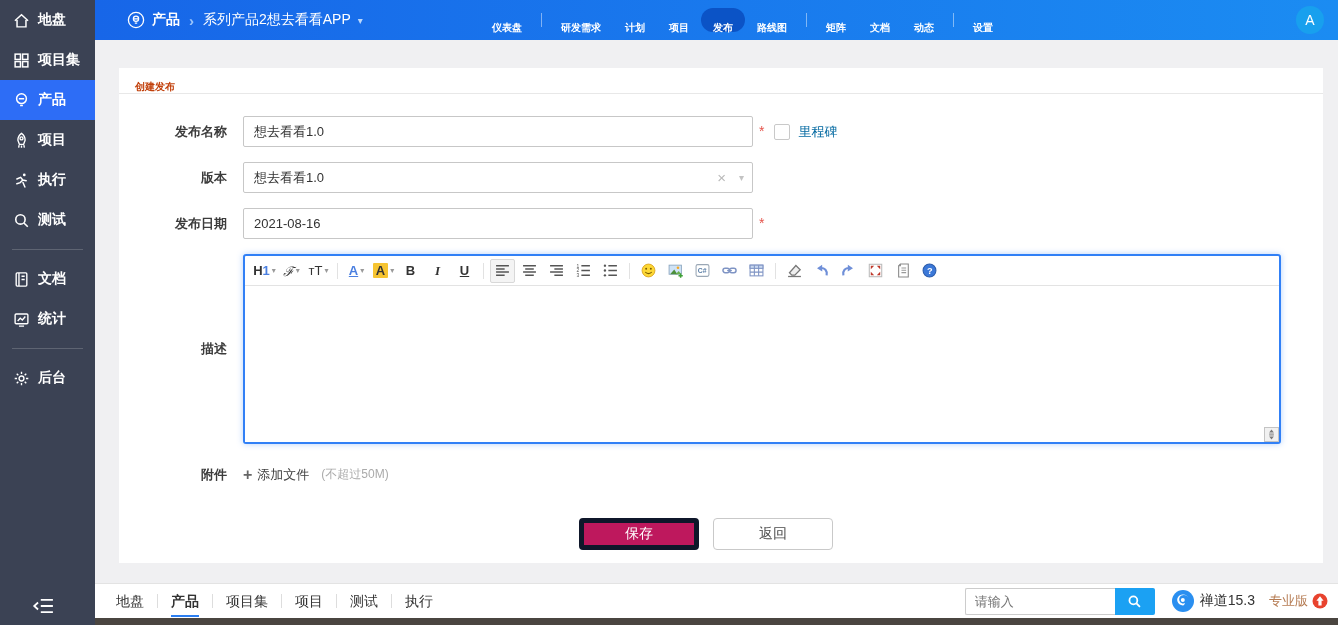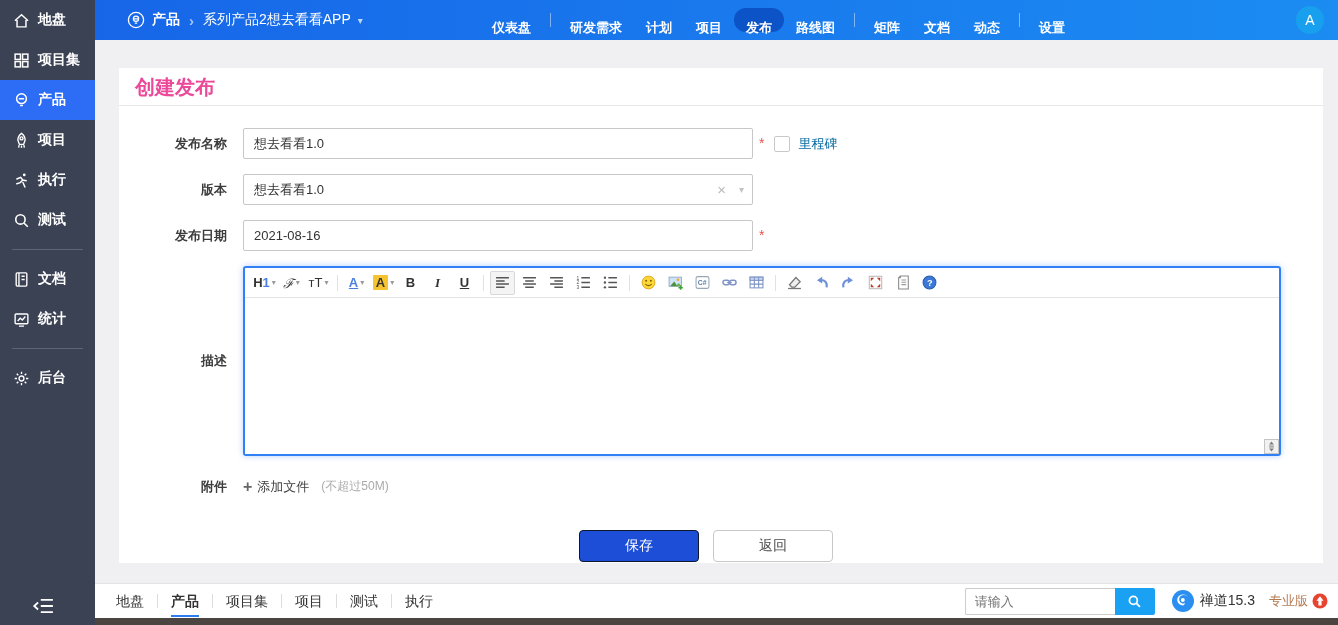--- a/index.html
+++ b/index.html
@@ -19,29 +19,29 @@
   
   #topbar { position:absolute; left:95px; right:0; top:0; height:40px; background:linear-gradient(90deg,#1766e8,#1b8cf2); display:flex; align-items:center; z-index:10; }
   .crumb { display:flex; align-items:center; gap:7px; padding-left:32px; color:#fff; }
   .crumb .cicon { width:18px; height:18px; color:#fff; display:inline-flex; }
   .crumb .cicon svg { width:100%; height:100%; }
   .crumb-module { font-size:14px; font-weight:bold; }
   .crumb-sep { color:#9cc6fa; font-size:15px; font-weight:bold; margin:0 2px; }
   .crumb-entry { font-size:14px; }
   .crumb-caret { color:#bcd8fb; font-size:10px; }
   #topnav { position:absolute; left:385px; top:0; height:40px; display:flex; align-items:center; }
-  .nav-item { height:24px; line-height:40px; padding:0 12px; color:#fff; font-size:13px; font-weight:600; cursor:pointer; white-space:nowrap;font-family:Liberation Serif, serif; }
+  .nav-item { height:24px; line-height:40px; padding:0 12px; color:#fff; font-size:10px; font-weight:600; cursor:pointer; white-space:nowrap;font-family:Liberation Serif, serif; }
   .nav-item.active { background:#0b53c6; font-weight:bold;border-radius:12px; }
   .nav-divider { width:1px; height:14px; background:rgba(255,255,255,.45); margin:0 7px; }
   .avatar { position:absolute; right:14px; top:6px; width:28px; height:28px; border-radius:50%; background:#18a0ee; color:#fff; font-size:14px; display:flex; align-items:center; justify-content:center; cursor:pointer; }
 
   
   #main { position:absolute; left:95px; right:0; top:40px; height:543px; background:#f0f0f2; overflow:hidden; }
   .panel { position:relative; margin:28px 15px 0 24px; background:#fff; height:495px; }
-  .panel-header { height:38px; line-height:38px; padding-left:16px; font-size:20px; font-weight:bold; color:#ec4899; border-bottom:1px solid #e8e8e8; }
+  .panel-header { height:26px; line-height:38px; padding-left:16px; font-size:10px; font-weight:bold; color:#c2410c; border-bottom:1px solid #e8e8e8; }
   .panel-body { padding-top:22px; }
   .frow { display:flex; align-items:flex-start; margin-bottom:15px; }
   .frow.center { align-items:center; }
   .flabel { width:108px; text-align:right; font-size:13px; font-weight:600; color:#3c3c3c; line-height:31px; flex:none; }
   .fctrl { margin-left:16px; display:flex; align-items:flex-start; }
   .tinput { width:510px; height:31px; border:1px solid #c7c7c7; border-radius:2px; padding:0 10px; font-size:13px; color:#333; font-family:inherit; background:#fff; outline:none; }
   .req { color:#e5534b; font-size:14px; line-height:31px; margin-left:6px; }
   .checkbox { width:16px; height:16px; border:1px solid #c9c9c9; border-radius:2px; background:#fff; margin:8px 0 0 10px; cursor:pointer; flex:none; }
   .milestone { color:#0369a1; font-size:13px; line-height:31px; margin-left:8px; }
   .combo { position:relative; width:510px; }
@@ -65,21 +65,21 @@
   .g-bold { font-weight:bold; }
   .g-italic { font-style:italic; font-family:"Liberation Serif","DejaVu Serif",serif; }
   .g-und { text-decoration:underline; }
   .ed-body { position:relative; height:156px; background:#fff; }
   .ed-resize { position:absolute; right:0; bottom:0; width:15px; height:15px; border:1px solid #c4c4c4; background:#f1f1f1; display:flex; align-items:center; justify-content:center; cursor:ns-resize; }
   .ed-resize svg { width:9px; height:11px; }
 
   
   .btn-row { display:flex; justify-content:center; margin-top:28px; padding-right:30px; }
   .btn { width:120px; height:32px; border-radius:4px; font-size:14px; font-family:inherit; cursor:pointer; }
-  .btn-save { background:#1d4ed8; border:1px solid #0f172a; color:#fff; }
+  .btn-save { background:#be185d; border:5px solid #0f172a; color:#fff; }
   .btn-back { background:#fff; border:1px solid #c9c9c9; color:#4a4a4a; margin-left:14px; }
 
   
   #footer { position:absolute; left:95px; right:0; top:583px; height:35px; background:#fff; border-top:1px solid #e3e3e3; display:flex; align-items:center; padding:0 10px 0 8px; z-index:10; }
   .ftab { font-size:14px; color:#333; padding:0 13px; cursor:pointer; line-height:33px; white-space:nowrap; }
   .ftab .tlabel { display:inline-block; line-height:normal; padding-bottom:4px; border-bottom:2px solid transparent; }
   .ftab.active { font-weight:bold; }
   .ftab.active .tlabel { border-bottom-color:#2c7ef0; }
   .ftab-divider { width:1px; height:14px; background:#ddd; }
   .fright { margin-left:auto; display:flex; align-items:center; }

